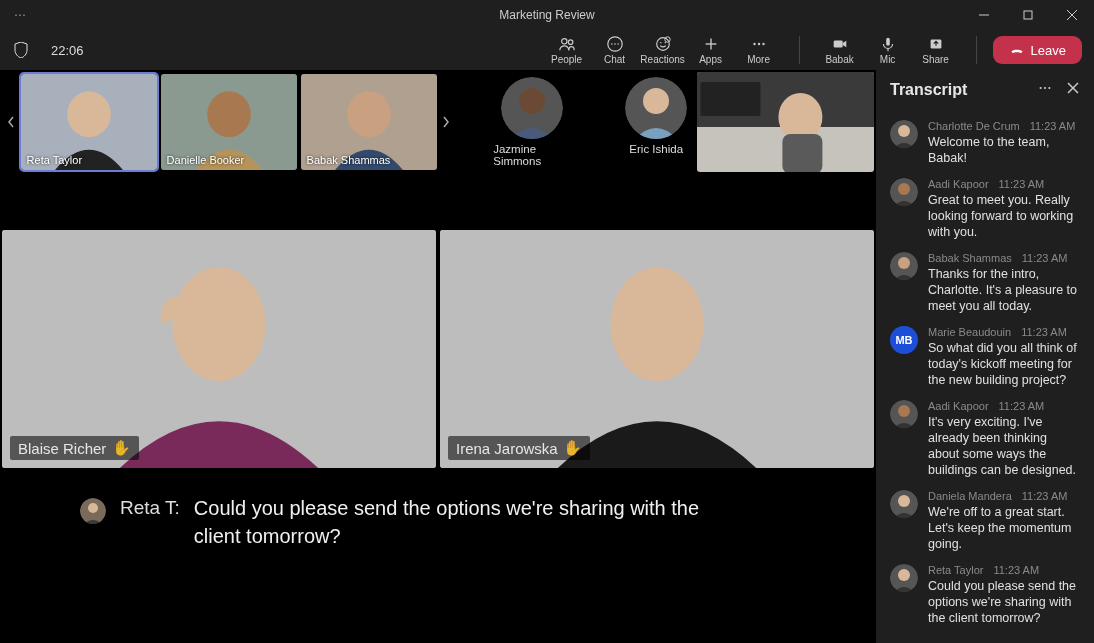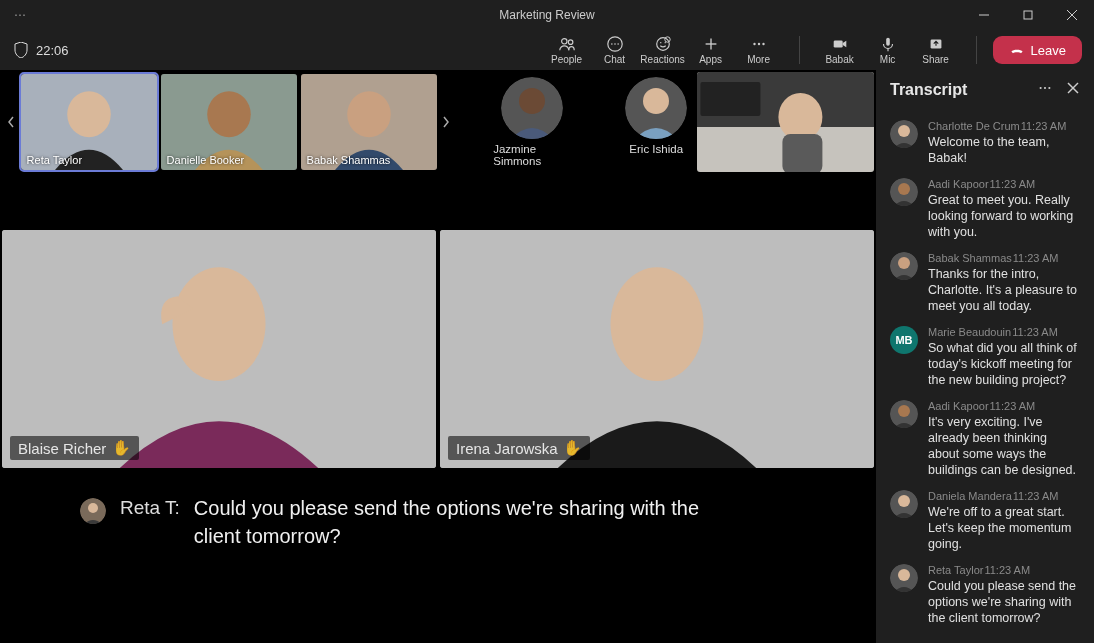--- a/index.html
+++ b/index.html
@@ -6,21 +6,21 @@
 body { background: #0a0a0a; width: 1094px; height: 643px; overflow: hidden; color: #e6e6e6; }
 
 .titlebar { height: 30px; background: #1f1f1f; display: flex; align-items: center; position: relative; }
 .titlebar-dots { padding-left: 14px; color: #999; font-size: 12px; }
 .titlebar-title { position: absolute; left: 50%; transform: translateX(-50%); font-size: 12px; color: #ccc; }
 .titlebar-controls { position: absolute; right: 0; display: flex; }
 .titlebar-btn { width: 44px; height: 30px; display: flex; align-items: center; justify-content: center; color: #ccc; cursor: pointer; }
 .titlebar-btn svg { width: 10px; height: 10px; }
 
 .toolbar { height: 40px; background: #1f1f1f; display: flex; align-items: center; padding: 0 8px; gap: 10px; }
-.timer { display: flex; align-items: center; gap: 8px; padding-left: 6px; font-size: 13px; color: #ddd; }
+.timer { display: flex; align-items: center; gap: 23px; padding-left: 6px; font-size: 13px; color: #ddd; }
 .timer svg { width: 14px; height: 16px; }
 .toolbar-spacer { flex: 1; }
 .toolbar-actions { display: flex; gap: 0; }
 .toolbar-action { display: flex; flex-direction: column; align-items: center; justify-content: center; width: 48px; height: 40px; cursor: pointer; color: #ccc; }
 .toolbar-action svg { width: 18px; height: 18px; }
 .toolbar-action-label { font-size: 10px; margin-top: 1px; }
 .toolbar-div { width: 1px; height: 28px; background: #444; margin: 0 6px; }
 .leave-btn { background: #c4314b; color: #fff; border: none; border-radius: 9px; padding: 6px 16px; display: flex; align-items: center; gap: 6px; font-size: 13px; cursor: pointer; margin-right: 4px; }
 .leave-btn svg { width: 16px; height: 16px; }
 
@@ -57,23 +57,23 @@
 
 .transcript { width: 235px; background: #1f1f1f; display: flex; flex-direction: column; }
 .tr-header { display: flex; align-items: center; justify-content: space-between; padding: 11px 14px; }
 .tr-title { font-weight: 600; font-size: 16px; }
 .tr-header-btns { display: flex; gap: 14px; }
 .tr-header-btn { cursor: pointer; color: #ccc; }
 .tr-header-btn svg { width: 14px; height: 14px; }
 .tr-entries { flex: 1; overflow-y: auto; padding: 4px 10px; }
 .tr-entry { display: flex; gap: 10px; padding: 6px 4px; }
 .tr-avatar { width: 28px; height: 28px; border-radius: 50%; flex-shrink: 0; overflow: hidden; display: flex; align-items: center; justify-content: center; font-size: 11px; font-weight: 600; }
-.tr-avatar.initials { background: #0f766e; color: #fff; }
+.tr-avatar.initials { background: #1d4ed8; color: #fff; }
 .tr-body { flex: 1; }
-.tr-meta { display: flex; gap: 1px; font-size: 11px; color: #8a8a8a; }
+.tr-meta { display: flex; gap: 10px; font-size: 11px; color: #8a8a8a; }
 .tr-text { font-size: 12.5px; color: #e0e0e0; margin-top: 2px; line-height: 16px; }
 </style>
 </head>
 <body>
 
 <div class="titlebar">
   <div class="titlebar-dots">⋯</div>
   <div class="titlebar-title">Marketing Review</div>
   <div class="titlebar-controls">
     <div class="titlebar-btn">

